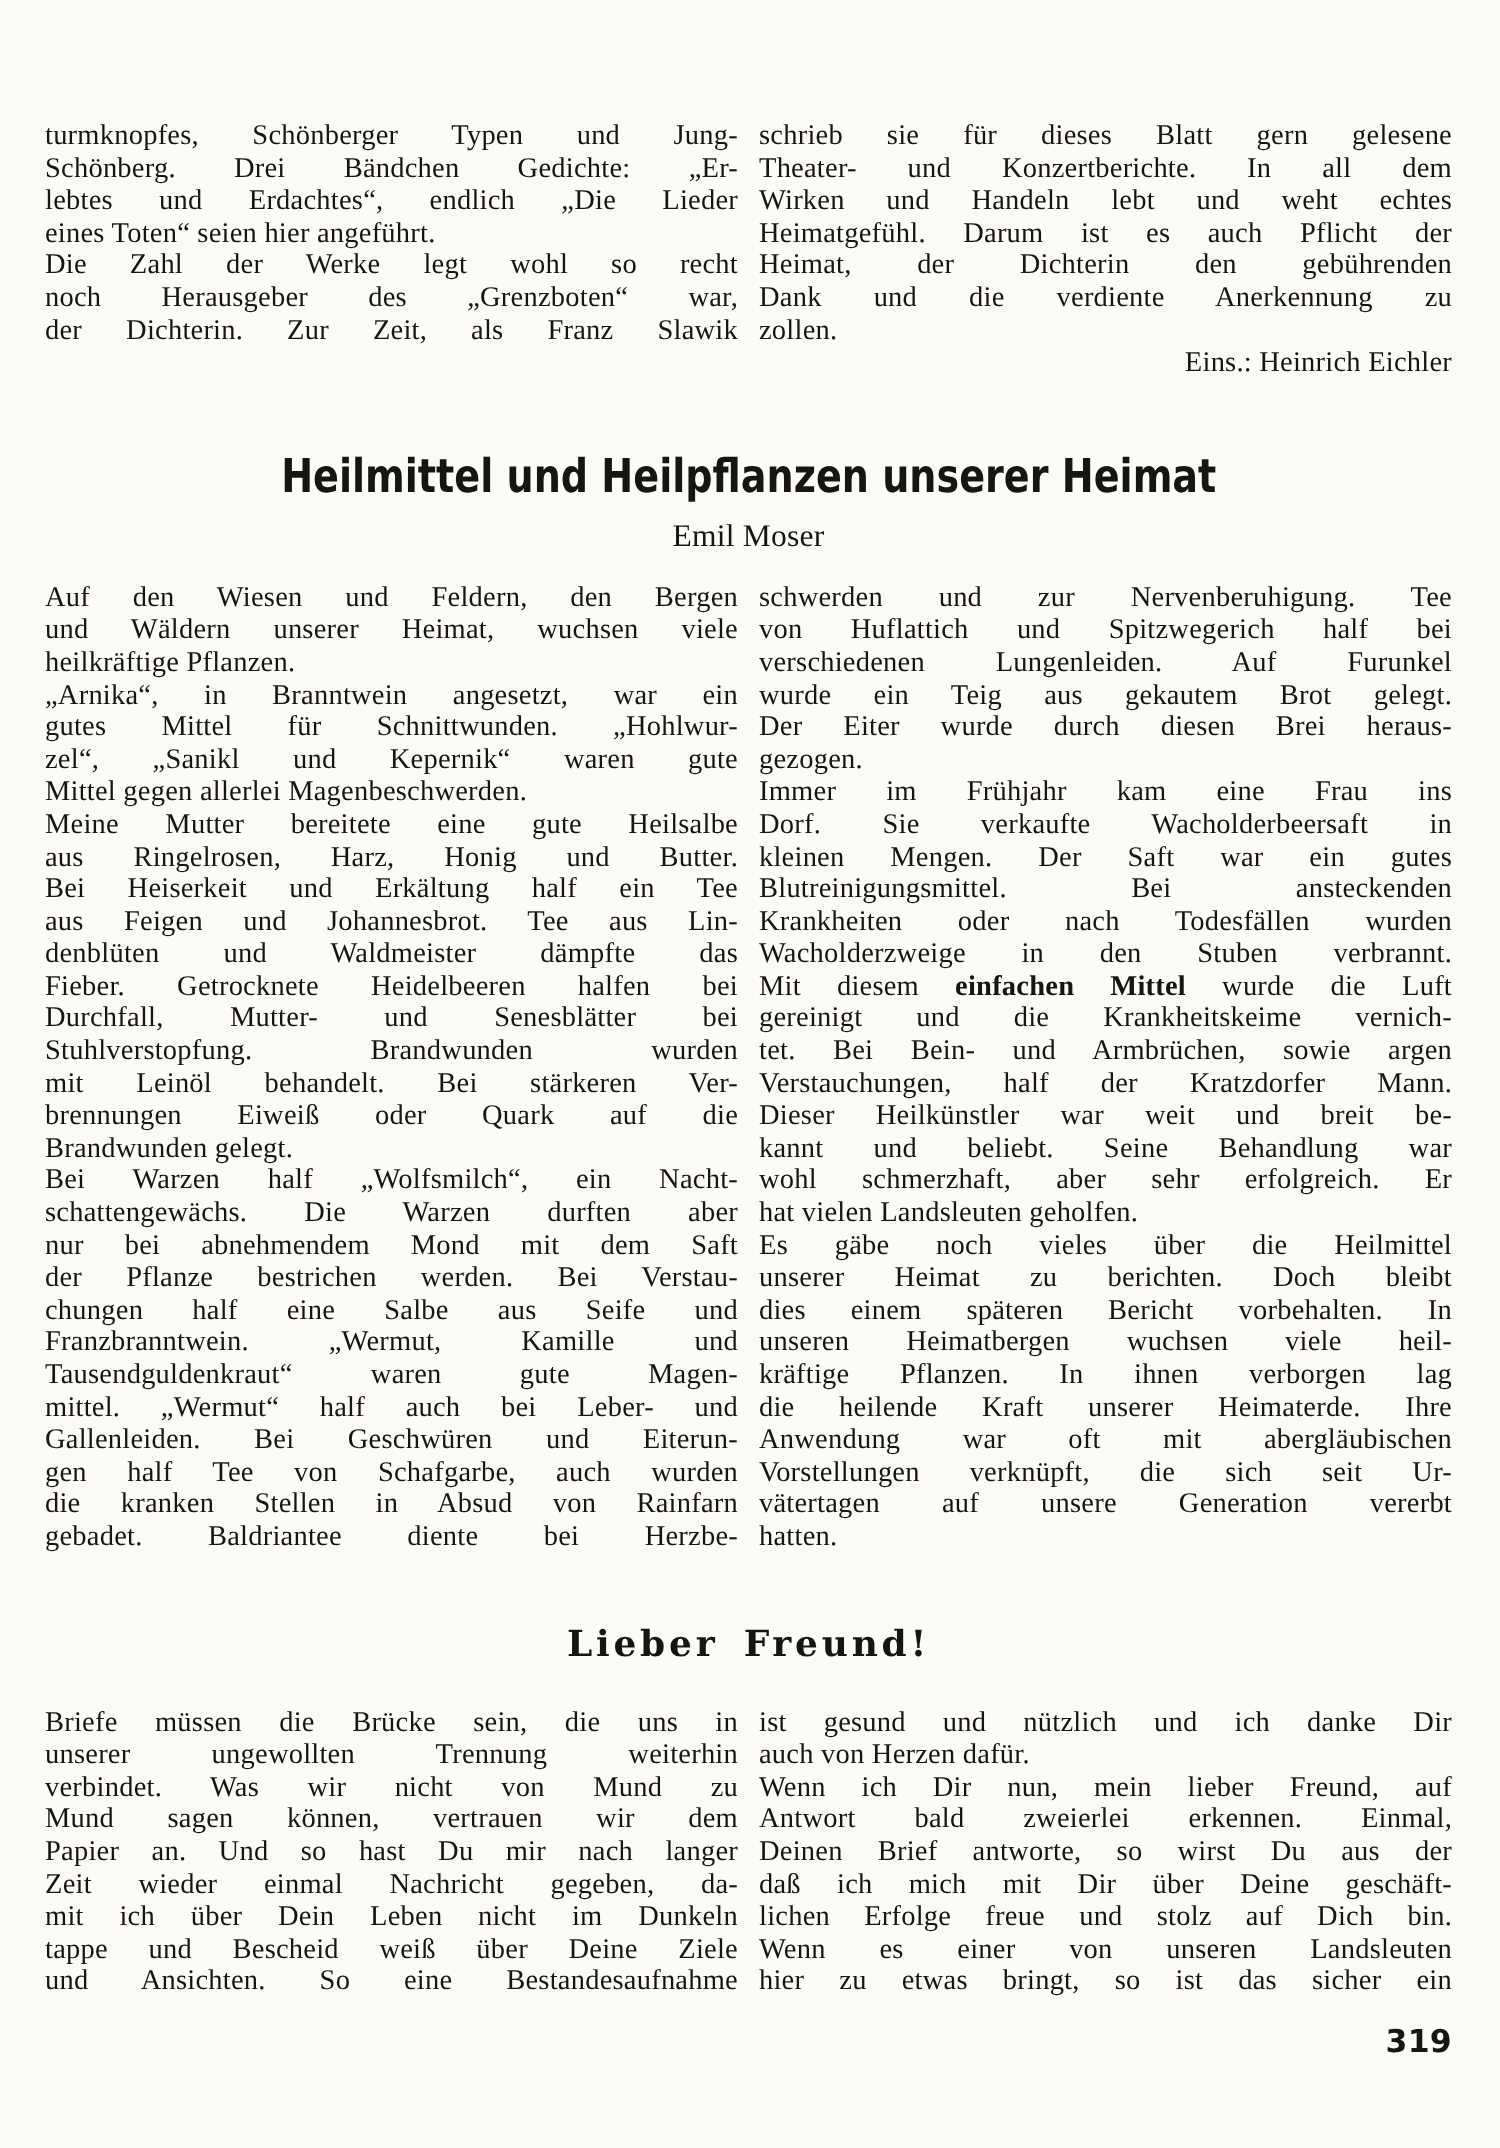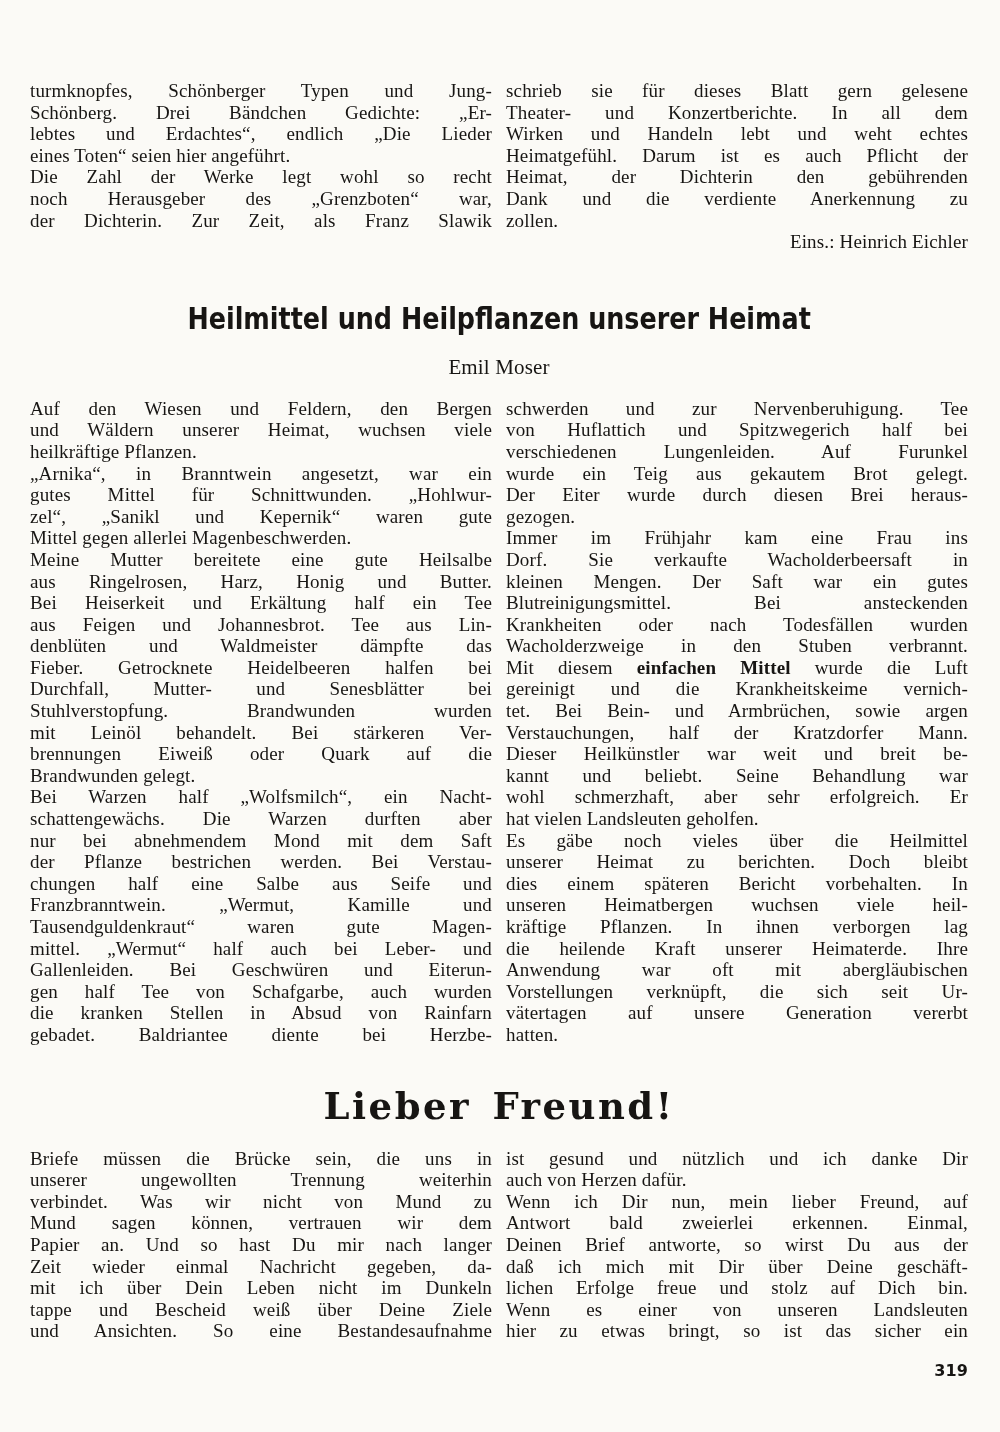--- a/index.html
+++ b/index.html
@@ -37,39 +37,39 @@
     font-size: 31px;
     line-height: 36px;
     white-space: nowrap;
     transform: scaleX(0.82);
     transform-origin: center;
     letter-spacing: 0px;
   }
   .article-author {
     font-size: 21px;
     line-height: 26px;
-    margin-top: 18px;
+    margin-top: 8px;
   }
   .article-cols { margin-top: 18px; }
   .letter-head { text-align: center; margin-top: 40px; }
   .letter-title {
     display: inline-block;
     font-family: "DejaVu Serif", serif;
     font-weight: bold;
-    font-size: 37px;
+    font-size: 24px;
     line-height: 40px;
     letter-spacing: 2.5px;
     word-spacing: 6px;
     white-space: nowrap;
   }
   .letter-cols { margin-top: 22px; }
   .page-number {
     font-family: "DejaVu Sans", sans-serif;
     font-weight: bold;
-    font-size: 16px;
+    font-size: 21px;
     line-height: 26px;
     margin-top: 16px;
     text-align: right;
   }
 </style>
 </head>
 <body>
 
 <div class="page">
 

